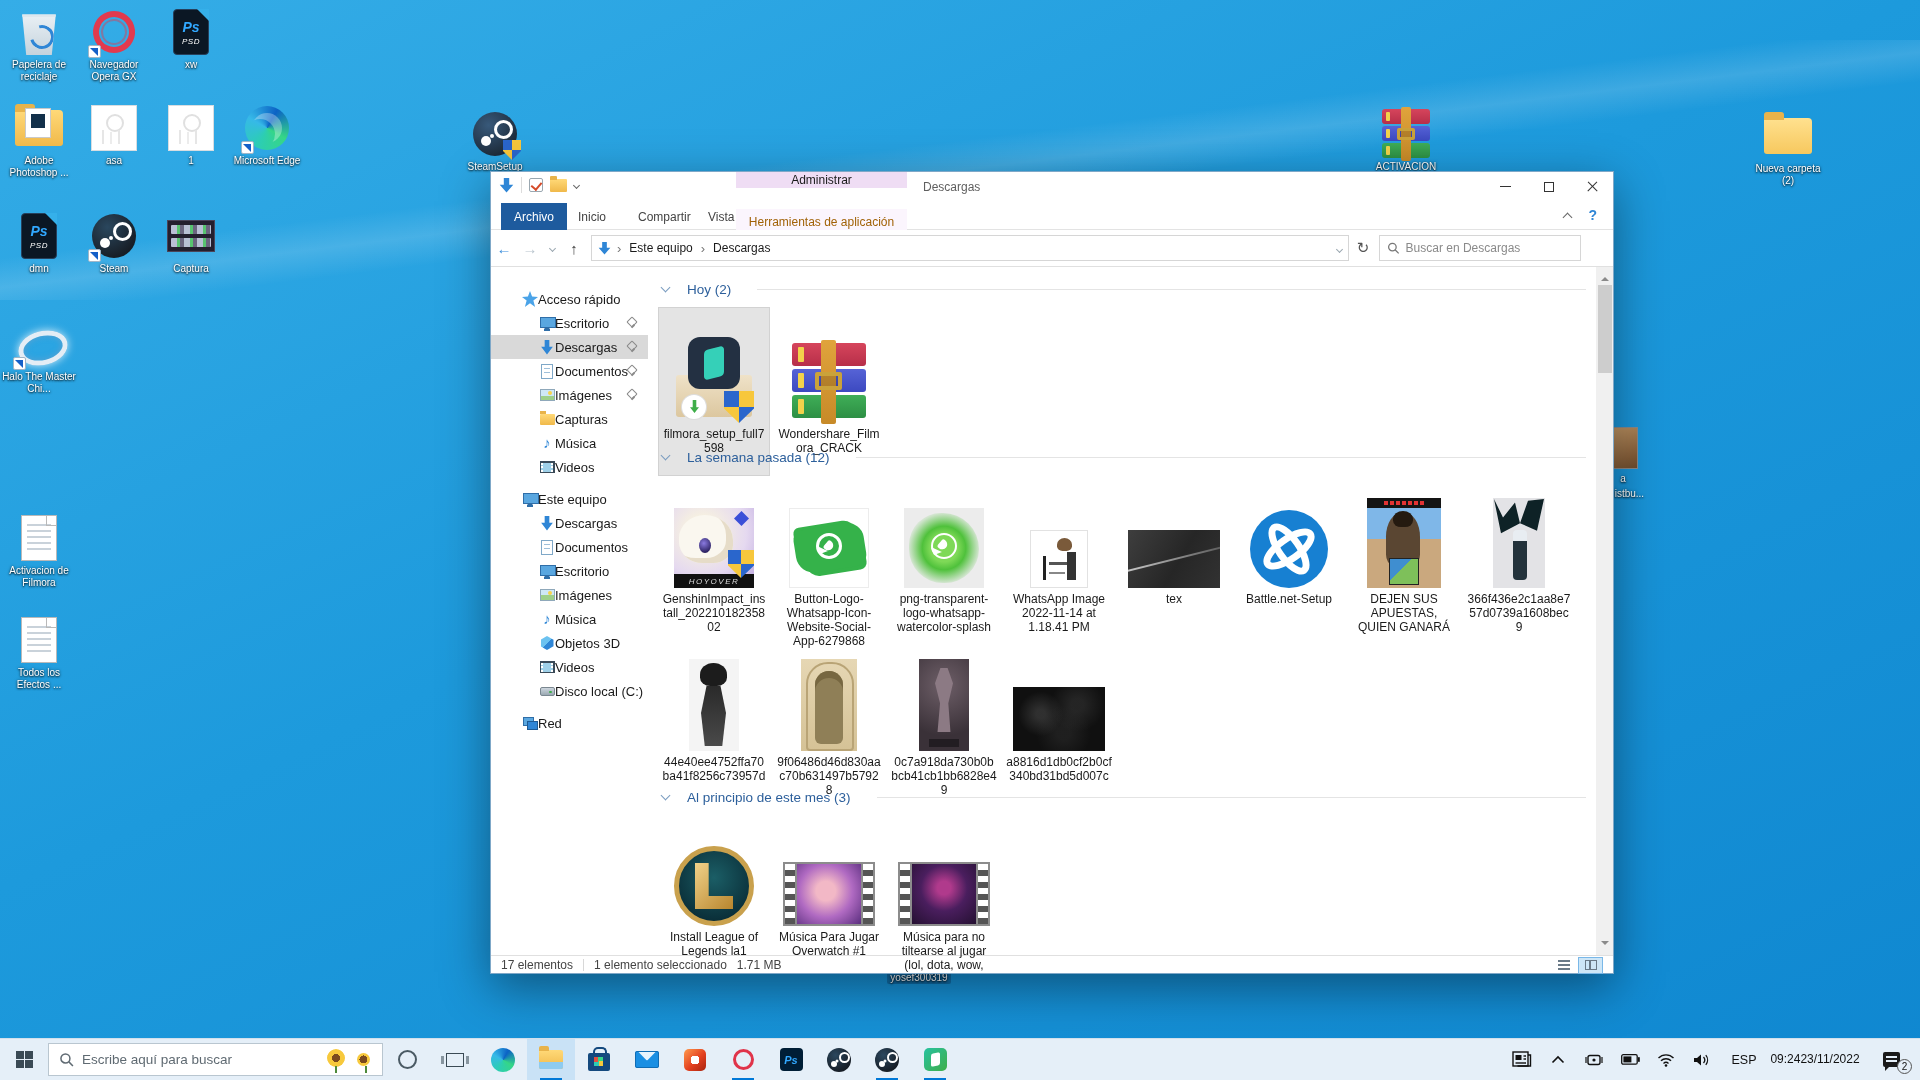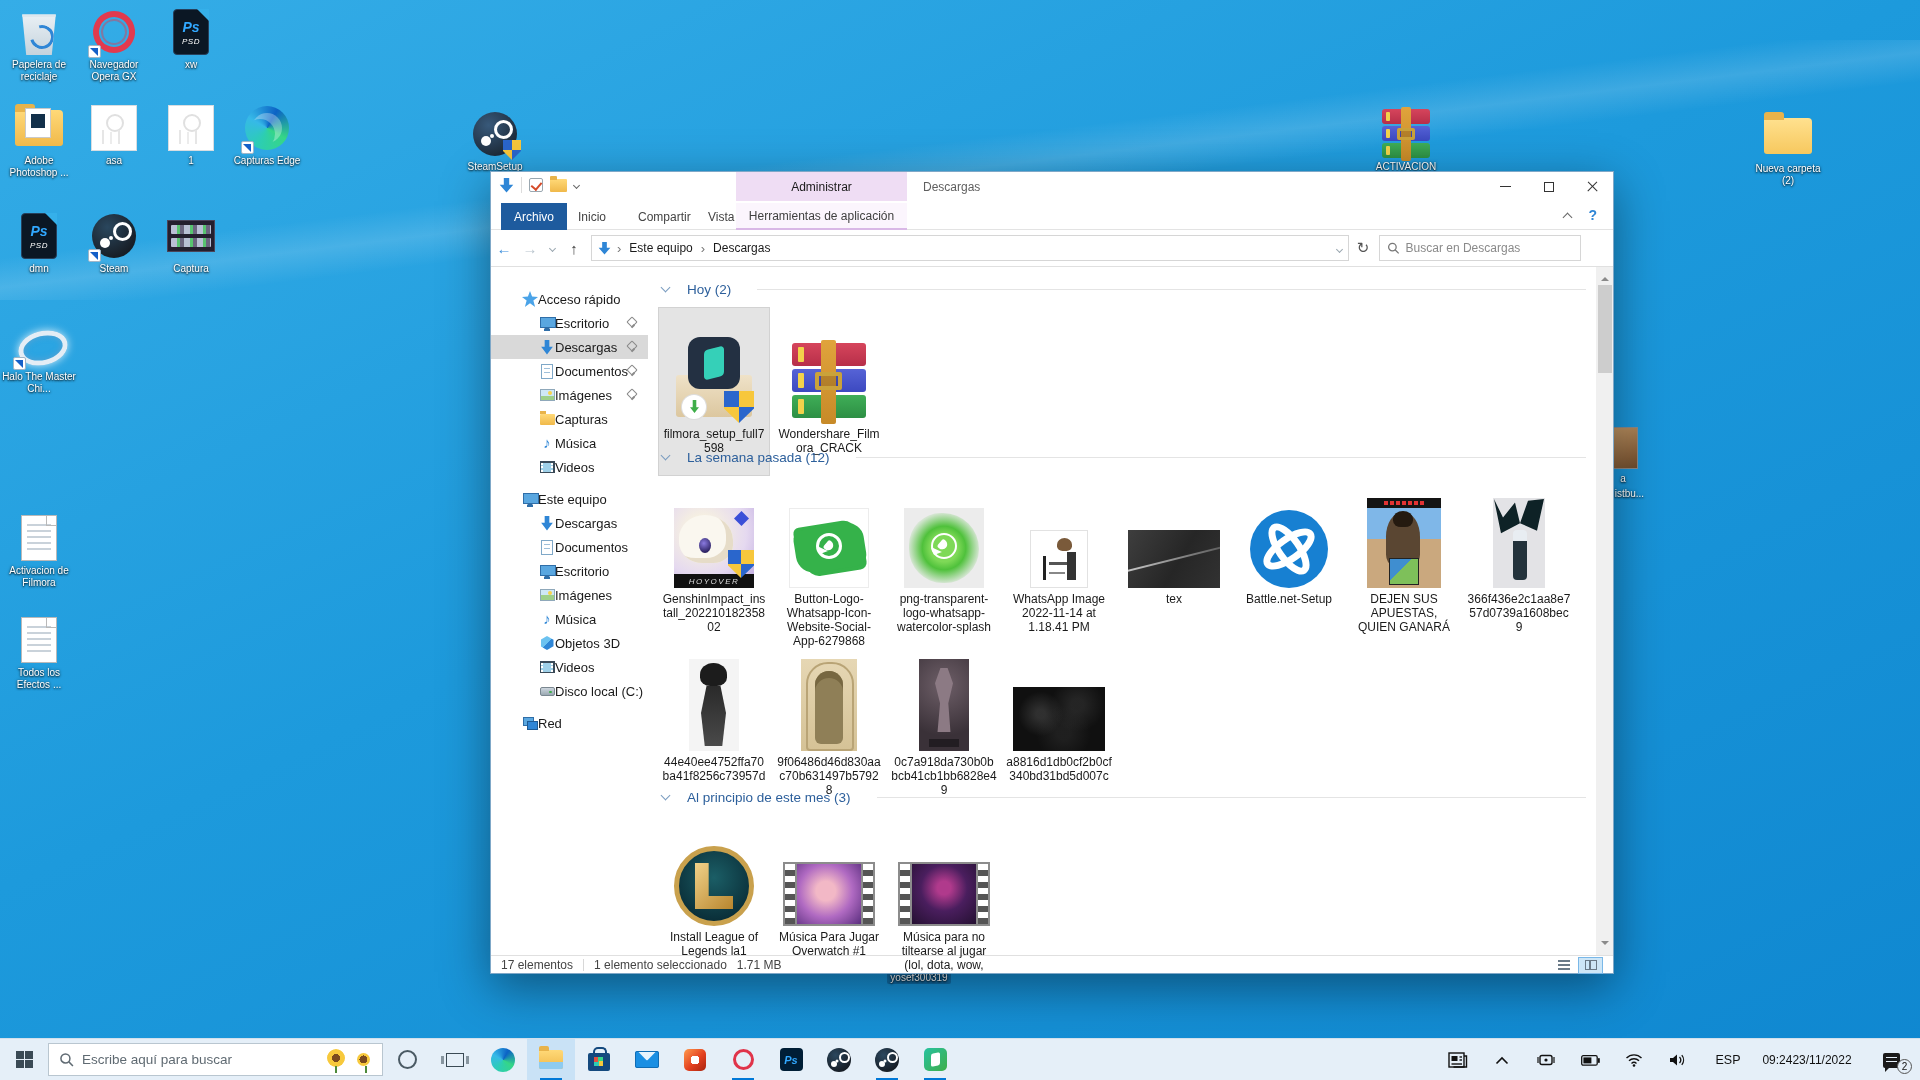--- a/index.html
+++ b/index.html
@@ -87,35 +87,35 @@
   .qat{position:absolute;left:8px;top:5px;display:flex;align-items:center;gap:7px}
   .qi-dl{width:15px;height:15px;background:#2f86d6;clip-path:polygon(50% 100%,5% 48%,32% 48%,32% 0,68% 0,68% 48%,95% 48%)}
   .qsep{width:1px;height:16px;background:#dcdcdc}
   .qi-chk{width:14px;height:14px;border:1.5px solid #9aa7b0;border-radius:2px;position:relative;background:#fff}
   .qi-chk::after{content:"";position:absolute;left:3px;top:1px;width:5px;height:8px;border:solid #d64b2a;border-width:0 2px 2px 0;transform:rotate(40deg)}
   .qi-fold{width:17px;height:13px;background:linear-gradient(#ffd978,#f0b94a);border-radius:1px;position:relative}
   .qi-fold::before{content:"";position:absolute;left:0;top:-3px;width:7px;height:4px;background:#e8b34a;border-radius:1px 1px 0 0}
   .chv{display:inline-block;width:7px;height:7px;border-right:1.6px solid #666;border-bottom:1.6px solid #666}
   .chv.dn{transform:rotate(45deg)}.chv.up{transform:rotate(-135deg)}
   .chv.sm{width:5px;height:5px}
-  .admintab{position:absolute;left:245px;top:0;width:171px;height:29px;background:#efddf4;
+  .admintab{position:absolute;left:245px;top:0;width:171px;height:16px;background:#efddf4;
     display:flex;align-items:center;justify-content:center;font-size:12px;color:#1a1a1a}
   .wtitle{position:absolute;left:432px;top:0;height:29px;display:flex;align-items:center;color:#5f5f5f}
   .winbtns{position:absolute;right:0;top:0;display:flex}
   .wbtn{width:43px;height:29px;display:flex;align-items:center;justify-content:center;position:relative}
   .wmin{width:11px;height:1.5px;background:#333}
   .wmax{width:10px;height:10px;border:1.3px solid #333}
   .wx1,.wx2{position:absolute;left:16px;top:14px;width:13px;height:1.4px;background:#333}
   .wx1{transform:rotate(45deg)}.wx2{transform:rotate(-45deg)}
 
   .tabsrow{position:relative;height:29px;background:#fff;border-bottom:1px solid #e3e3e3}
   .tab{position:absolute;top:2px;height:27px;display:flex;align-items:center;justify-content:center;padding:0 13px;color:#444}
   .filetab{left:10px;background:#1e5b9e;color:#fff}
-  .apptab{position:absolute;left:245px;top:2px;width:171px;height:27px;background:#fbf5fd;
-    display:flex;align-items:center;justify-content:center;color:#404040;border-bottom:2px solid #d9b8e6}
+  .apptab{position:absolute;left:245px;top:8px;width:171px;height:27px;background:#fbf5fd;
+    display:flex;align-items:center;justify-content:center;color:#a16207;border-bottom:2px solid #d9b8e6}
   .ribcollapse{position:absolute;right:42px;top:9px}
   .helpbtn{position:absolute;right:16px;top:6px;color:#2f86d6;font-weight:bold;font-size:14px}
 
   .addrrow{position:relative;height:37px;background:#fff;border-bottom:1px solid #e0e0e0;display:flex;align-items:center}
   .navbtn{width:26px;text-align:center;font-size:15px;color:#3b8edc}
   .navbtn.dis{color:#b9c5ce}
   .navbtn.upb{color:#444}
   .navchv{width:18px;display:flex;justify-content:center}.navchv .chv{border-color:#9aa7b0}
   .addrbox{height:26px;margin-left:4px;width:758px;border:1px solid #d6d6d6;display:flex;align-items:center;padding:0 6px;gap:6px}
   .addricon{width:13px;height:13px;background:#2f86d6;clip-path:polygon(50% 100%,5% 48%,32% 48%,32% 0,68% 0,68% 48%,95% 48%)}
@@ -323,21 +323,21 @@
   .t-office{width:22px;height:22px;border-radius:5px;background:radial-gradient(circle at 50% 50%,#fff 0 4.5px,transparent 4.5px),linear-gradient(135deg,#ff9a4d,#e3401f 55%,#a82510)}
   .t-opera{width:21px;height:21px;border-radius:50%;border:3.5px solid #e0344a}
   .t-ps{width:23px;height:23px;border-radius:4px;background:#001e36;color:#31a8ff;font-size:11px;font-weight:bold;
     display:flex;align-items:center;justify-content:center}
   .t-steam{width:24px;height:24px;border-radius:50%;background:radial-gradient(circle at 35% 30%,#2a475e,#171d25 75%);position:relative}
   .t-steam::before{content:"";position:absolute;left:12px;top:4px;width:7px;height:7px;border:2.2px solid #fff;border-radius:50%}
   .t-steam::after{content:"";position:absolute;left:4px;top:13px;width:6px;height:6px;background:#fff;border-radius:50%;box-shadow:3px -3px 0 -1.5px #fff}
   .t-film{width:23px;height:23px;border-radius:5px;background:linear-gradient(135deg,#27c2a0,#3fae49);position:relative}
   .t-film::before{content:"";position:absolute;left:7px;top:5px;width:9px;height:13px;background:#fff;border-radius:2px;transform:skewY(-12deg)}
   .tb-spacer{flex:1}
-  .tray{display:flex;gap:20px;padding-right:6px}
+  .tray{display:flex;align-items:center;gap:12px;padding-right:6px}
   .tr{width:24px;height:42px;display:flex;align-items:center;justify-content:center}
   .tr svg{display:block}
   .tr-lang{font-size:12.5px;color:#111;width:36px;text-align:center}
   .tr-clock{width:82px;text-align:right;font-size:12px;color:#111;line-height:1.25}
   .tr-note{width:46px;position:relative;display:flex;align-items:center;justify-content:center}
   .nicon{width:17px;height:15px;background:#1a1a1a;border-radius:2px;position:relative}
   .nicon::before{content:"";position:absolute;left:2px;bottom:-4px;border:4px solid transparent;border-top-color:#1a1a1a;border-left-color:#1a1a1a}
   .nicon::after{content:"";position:absolute;left:3px;top:4px;width:11px;height:1.6px;background:#e5eff8;box-shadow:0 4px 0 #e5eff8}
   .ncount{position:absolute;right:2px;bottom:7px;width:15px;height:15px;border:1.2px solid #555;border-radius:50%;
     background:#e5eff8;font-size:10px;display:flex;align-items:center;justify-content:center;color:#111}
@@ -388,21 +388,21 @@
   <div class="ig">
       <i class="ic-imgwhite"></i>
     </div>
   <div class="dlbl">1</div>
 </div>
 <div class="dicon" style="left:228px;top:104px">
   <div class="ig">
       <i class="ic-edge"></i>
       <i class="sc"></i>
     </div>
-  <div class="dlbl">Capturas Edge</div>
+  <div class="dlbl">Microsoft Edge</div>
 </div>
 <div class="dicon" style="left:0px;top:212px">
   <div class="ig">
       <i class="ic-psd">
         <span class="ps">Ps</span>
         <span class="psd">PSD</span>
       </i>
     </div>
   <div class="dlbl">dmn</div>
 </div>

